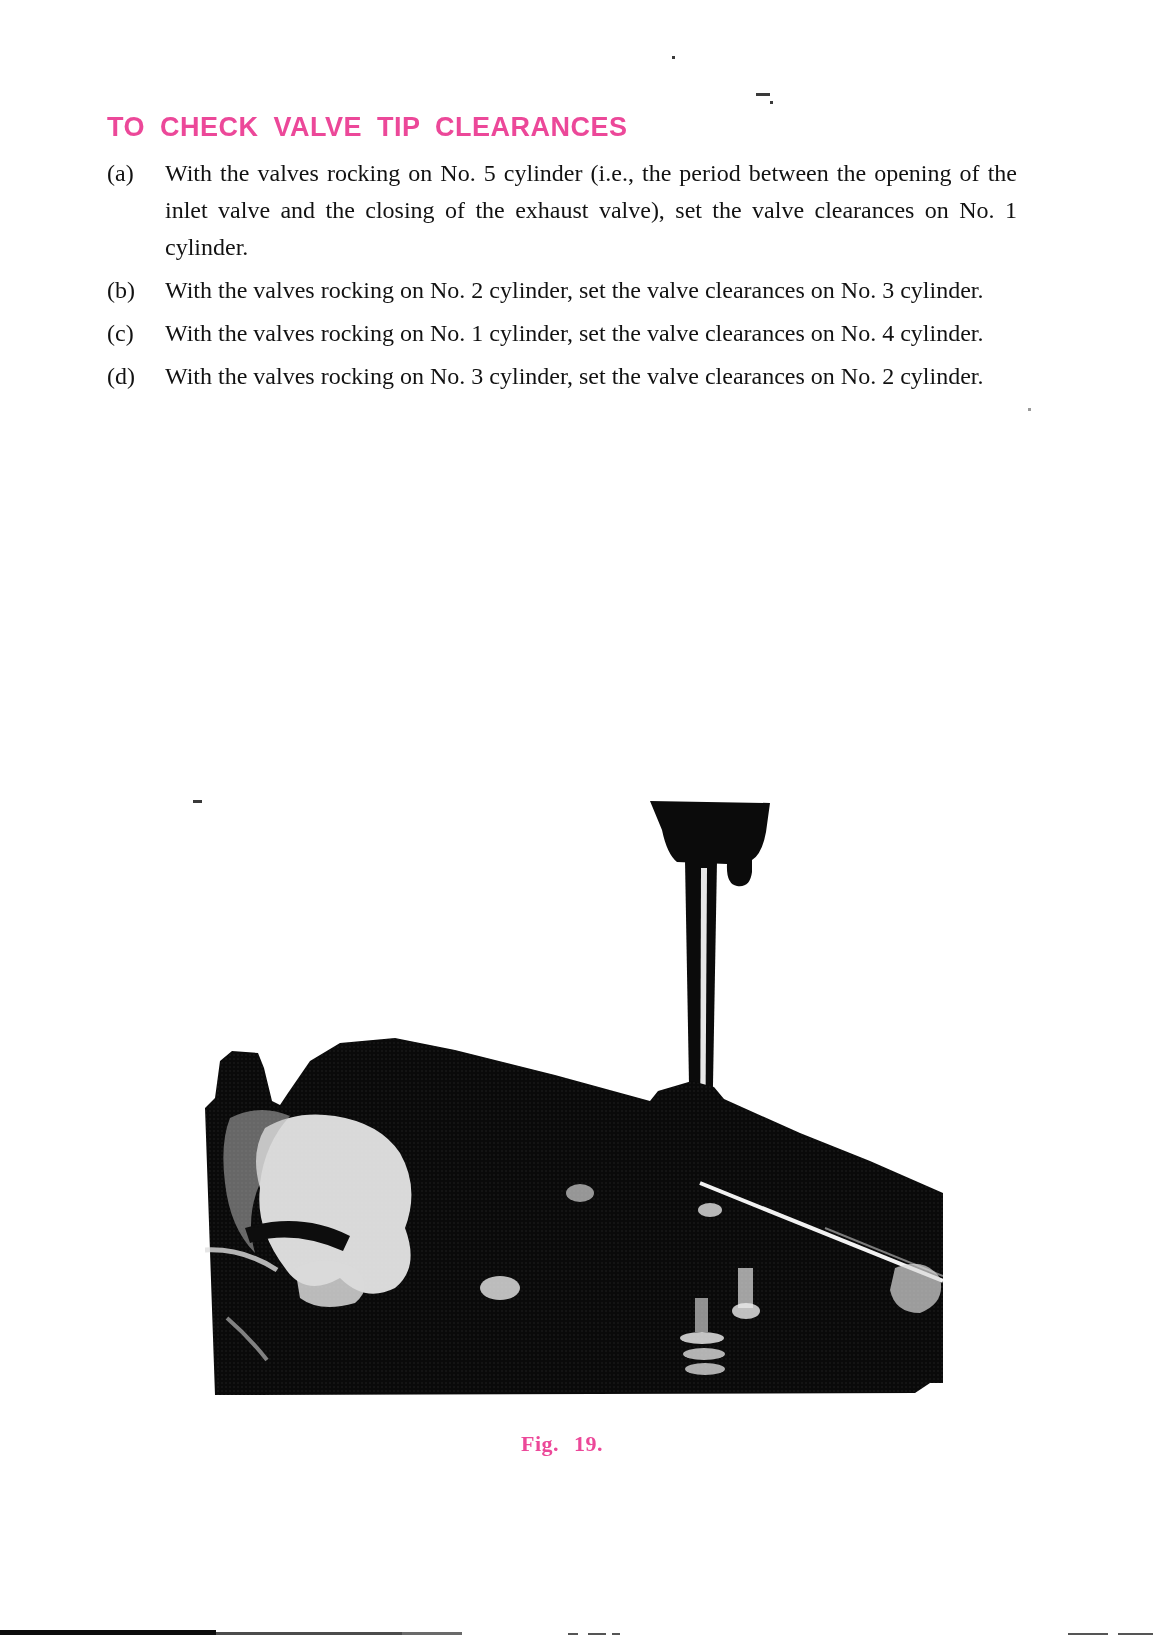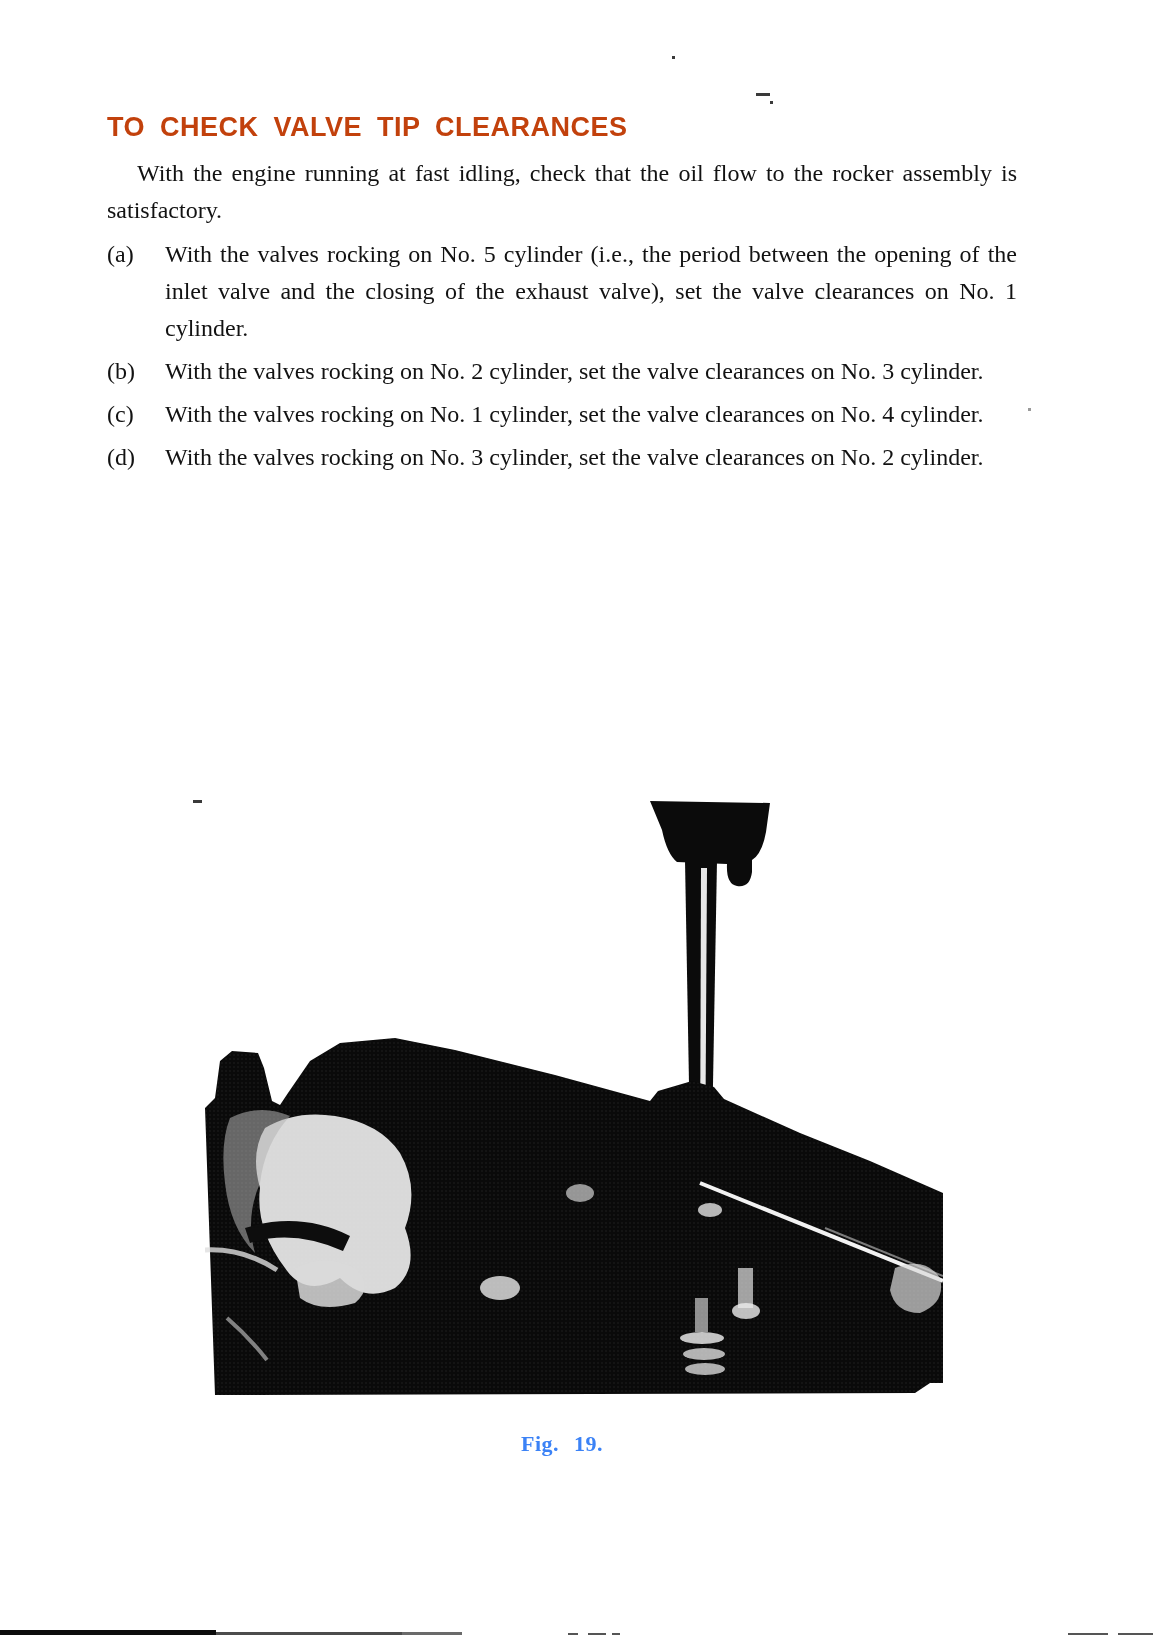--- a/index.html
+++ b/index.html
@@ -17,21 +17,21 @@
     left:107px; top:112px;
     width:910px;
   }
   h1.doc-title{
     font-family:"Liberation Sans", sans-serif;
     font-weight:bold;
     font-size:27px;
     letter-spacing:0.5px;
     word-spacing:7px;
     margin:0 0 12px 0;
-    color:#c2410c;
+    color:#ec4899;
   }
   p.body-par{
     margin:0 0 7px 0;
     font-size:24px;
     line-height:37px;
     text-align:justify;
     text-indent:30px;
   }
   .list-block{margin-top:4px;}
   .list-item{
@@ -53,21 +53,21 @@
     left:205px; top:798px;
     width:738px; height:606px;
   }
   .caption{
     position:absolute;
     left:107px; top:1424px;
     width:910px;
     text-align:center;
     font-size:22px;
     line-height:39px;
-    color:#3b82f6;
+    color:#ec4899;
   }
   .caption .cap-line1{font-weight:bold; word-spacing:9px; letter-spacing:0.5px;}
   .caption .cap-line2{word-spacing:12px; letter-spacing:1px; font-size:23px;}
   .page-number{
     position:absolute;
     left:107px; top:1537px;
     width:910px;
     text-align:center;
     font-weight:bold;
     font-size:23px;
@@ -81,21 +81,20 @@
   .edge-dash{position:absolute;top:1633px;height:2px;background:#555;}
 </style>
 </head>
 <body>
 
 <div class="page">
 
   <div class="content">
     <h1 class="doc-title">TO CHECK VALVE TIP CLEARANCES</h1>
 
-    <p class="body-par">With the engine running at fast idling, check that the oil flow to the rocker assembly is satisfactory.</p>
 
     <div class="list-block">
       <div class="list-item">
         <span class="list-label">(a)</span>
         <span class="list-text">With the valves rocking on No. 5 cylinder (i.e., the period between the opening of the inlet valve and the closing of the exhaust valve), set the valve clearances on No. 1 cylinder.</span>
       </div>
       <div class="list-item">
         <span class="list-label">(b)</span>
         <span class="list-text">With the valves rocking on No. 2 cylinder, set the valve clearances on No. 3 cylinder.</span>
       </div>

